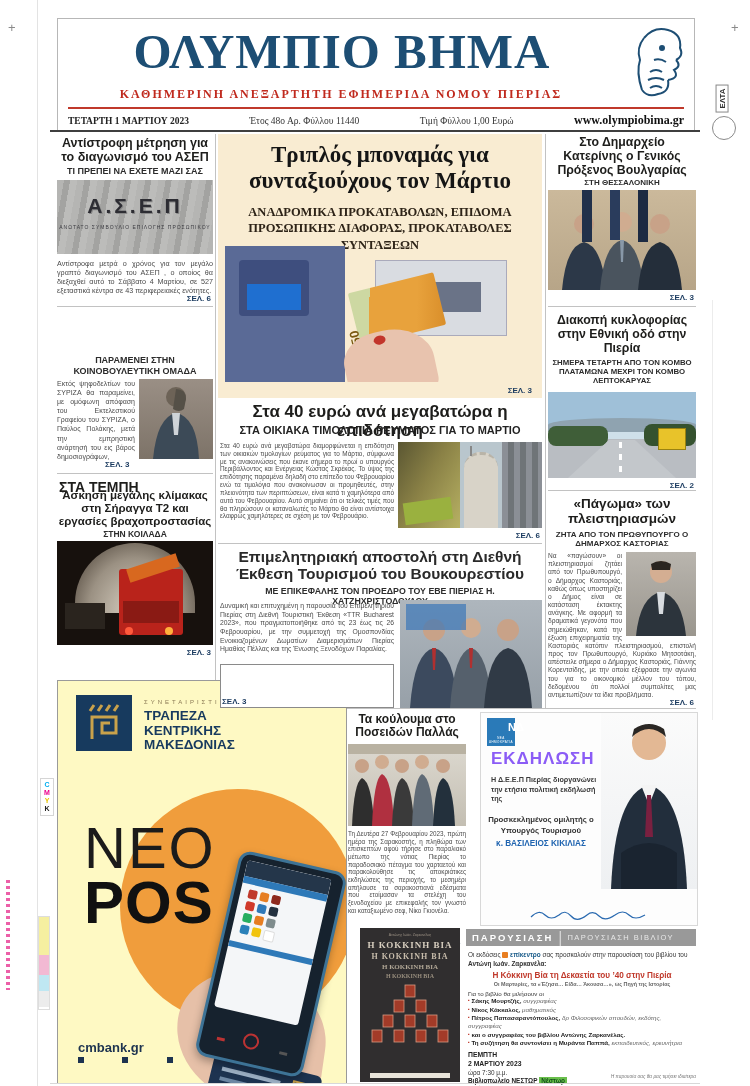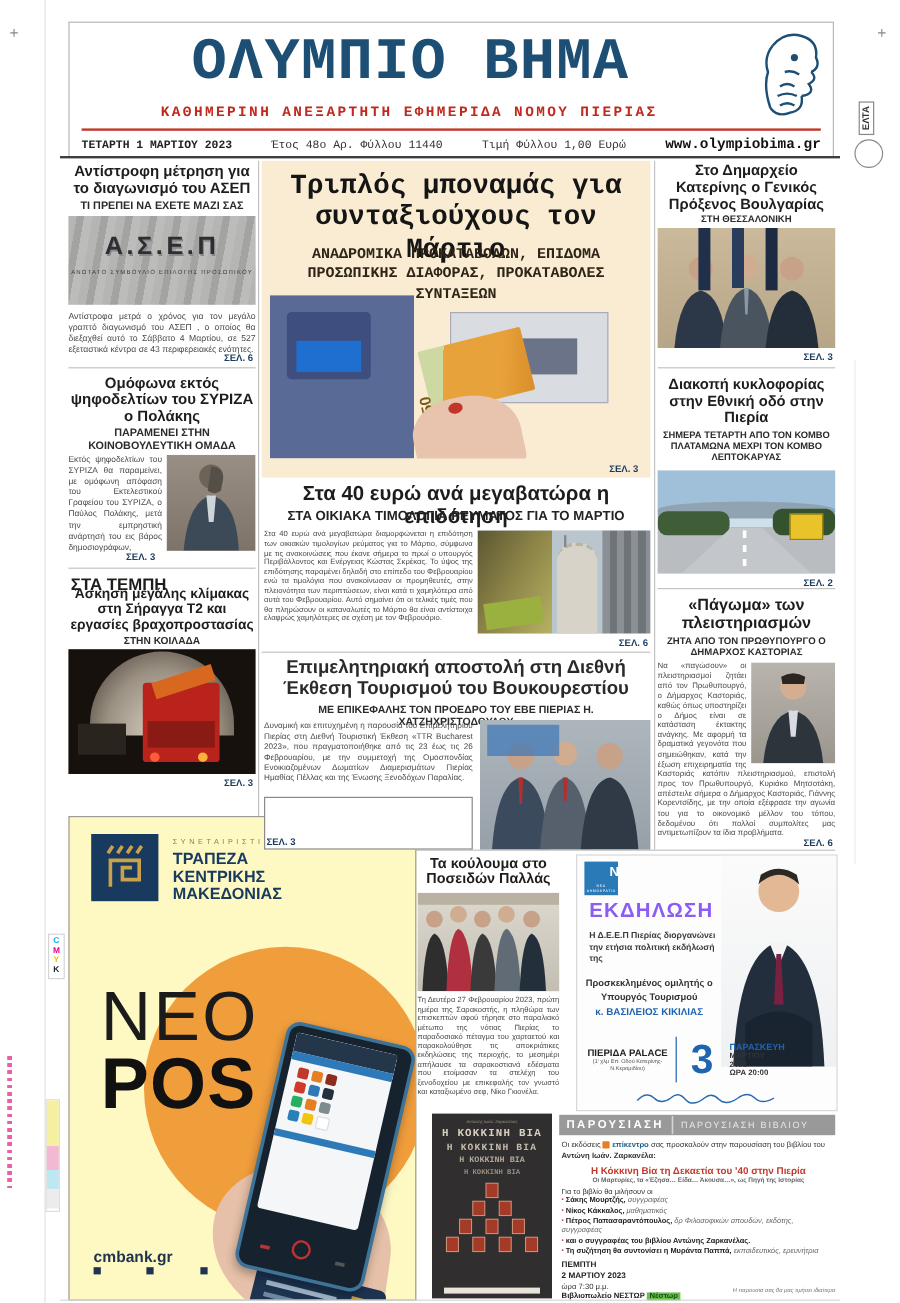--- a/index.html
+++ b/index.html
@@ -1,19 +1,19 @@
 <!DOCTYPE html>
 <html><head>
 <meta charset="utf-8">
 <style>
   html,body{margin:0;padding:0;background:#fff;}
   .page{position:relative;width:750px;height:1086px;background:#ffffff;overflow:hidden;
         font-family:"Liberation Sans","DejaVu Sans",sans-serif;color:#222;}
   .abs{position:absolute;}
-  .serif{font-family:Liberation Mono, monospace;}
+  .serif{font-family:Liberation Serif, serif;}
   .vline{position:absolute;width:1px;background:#c2c2c2;}
   .hline{position:absolute;height:1px;background:#c2c2c2;}
   .photo{position:absolute;overflow:hidden;}
   .h-sans{position:absolute;font-weight:bold;text-align:center;color:#1d1d1b;line-height:1.12;}
   .sub{position:absolute;font-weight:bold;text-align:center;color:#2c2c2c;line-height:1.18;}
   .body-txt{color:#4a4a4a;text-align:justify;}
   .page-ref{position:absolute;font-weight:bold;color:#1a3a5f;font-size:8px;}
   .crop{position:absolute;color:#8a8a8a;font-size:13px;font-weight:normal;}
   
   .masthead{position:absolute;left:57px;top:18px;width:636px;height:111px;border:1px solid #b7b7b7;background:#fff;}
@@ -113,21 +113,20 @@
   <div class="sub" style="left:57px;top:166px;width:156px;font-size:9px;">ΤΙ ΠΡΕΠΕΙ ΝΑ ΕΧΕΤΕ ΜΑΖΙ ΣΑΣ</div>
   <div class="photo" style="left:57px;top:180px;width:156px;height:74px;
        background:repeating-linear-gradient(100deg,#b5b5b3 0 7px,#a3a3a1 7px 13px,#bcbcba 13px 20px);">
     <div class="abs" style="left:0;right:0;top:14px;text-align:center;font-weight:bold;font-size:21px;
          letter-spacing:3px;color:#2d2d33;text-shadow:1px 1px 0 #888;">Α.Σ.Ε.Π</div>
     <div class="abs" style="left:0;right:0;top:44px;text-align:center;font-size:5px;letter-spacing:1px;color:#3c3c42;">ΑΝΩΤΑΤΟ ΣΥΜΒΟΥΛΙΟ ΕΠΙΛΟΓΗΣ ΠΡΟΣΩΠΙΚΟΥ</div>
   </div>
   <div class="abs body-txt" style="left:57px;top:259px;width:156px;font-size:7.2px;line-height:1.25;">Αντίστροφα μετρά ο χρόνος για τον μεγάλο γραπτό διαγωνισμό του ΑΣΕΠ , ο οποίος θα διεξαχθεί αυτό το Σάββατο 4 Μαρτίου, σε 527 εξεταστικά κέντρα σε 43 περιφερειακές ενότητες.</div>
   <div class="page-ref" style="right:539px;top:294px;">ΣΕΛ. 6</div>
 
-  <div class="h-sans" style="left:57px;top:312px;width:156px;font-size:12.5px;">Ομόφωνα εκτός ψηφοδελτίων του ΣΥΡΙΖΑ ο Πολάκης</div>
   <div class="sub" style="left:57px;top:355px;width:156px;font-size:9px;">ΠΑΡΑΜΕΝΕΙ ΣΤΗΝ ΚΟΙΝΟΒΟΥΛΕΥΤΙΚΗ ΟΜΑΔΑ</div>
   <div class="abs" style="left:57px;top:379px;width:156px;height:82px;overflow:hidden;">
     <div class="float-img" style="width:74px;height:80px;background:linear-gradient(#9a8f85,#7d7368);">
       <svg width="74" height="80" viewBox="0 0 74 80">
         <circle cx="37" cy="18" r="10" fill="#6d6357"></circle>
         <path d="M37 10 Q47 10 47 20 L45 30 Q40 34 34 30 Z" fill="#555047"></path>
         <path d="M14 80 Q18 38 37 34 Q58 38 60 80 Z" fill="#3c4a57"></path>
         <path d="M33 34 L41 34 L39 56 L35 56 Z" fill="#cfd4d8"></path>
       </svg>
     </div>
@@ -348,34 +347,20 @@
         <path d="M10 176 Q14 80 48 72 Q82 80 86 176 Z" fill="#222e3c"></path>
         <path d="M40 72 L56 72 L48 92 Z" fill="#f4f4f4"></path>
         <path d="M46 82 L50 82 L52 124 L44 124 Z" fill="#7a2040"></path>
         <path d="M20 140 Q48 120 76 140 L76 176 L20 176 Z" fill="#1a2430"></path>
       </svg>
     </div>
     <div class="abs" style="left:10px;top:36px;font-weight:bold;font-size:17px;letter-spacing:1px;color:#8b5cf6;">ΕΚΔΗΛΩΣΗ</div>
     <div class="abs" style="left:10px;top:62px;width:106px;font-weight:bold;font-size:7.2px;line-height:1.35;color:#3a3a3a;">Η Δ.Ε.Ε.Π Πιερίας διοργανώνει την ετήσια πολιτική εκδήλωσή της</div>
     <div class="abs" style="left:4px;top:102px;width:112px;text-align:center;font-weight:bold;font-size:7.8px;line-height:1.4;color:#333;">Προσκεκλημένος ομιλητής ο Υπουργός Τουρισμού</div>
     <div class="abs" style="left:4px;top:126px;width:112px;text-align:center;font-weight:bold;font-size:8.2px;color:#1f64b0;">κ. ΒΑΣΙΛΕΙΟΣ ΚΙΚΙΛΙΑΣ</div>
-    <div class="abs" style="left:6px;top:148px;width:204px;height:44px;display:flex;align-items:center;">
-      <div style="width:72px;text-align:center;">
-        <div style="font-weight:bold;font-size:8px;color:#222;">ΠΙΕΡΙΔΑ PALACE</div>
-        <div style="font-size:4.6px;color:#555;line-height:1.3;">(1' χλμ Επ. Οδού Κατερίνης-Ν.Κεραμιδίου)</div>
-      </div>
-      <div style="width:1px;height:38px;background:#1f64b0;margin:0 4px;"></div>
-      <div style="width:34px;text-align:center;font-weight:bold;font-size:34px;color:#1f64b0;line-height:38px;">3</div>
-      <div style="margin-left:6px;">
-        <div style="font-weight:bold;font-size:7.5px;color:#1f64b0;">ΠΑΡΑΣΚΕΥΗ</div>
-        <div style="font-weight:bold;font-size:6.5px;color:#333;">ΜΑΡΤΙΟΥ</div>
-        <div style="font-weight:bold;font-size:6.5px;color:#333;">2023</div>
-        <div style="font-weight:bold;font-size:6.5px;color:#333;">ΩΡΑ 20:00</div>
-      </div>
-    </div>
     <svg class="abs" style="left:48px;top:194px;" width="120" height="14" viewBox="0 0 120 14">
       <path d="M2 10 Q10 2 16 8 T30 8 Q36 2 42 9 T58 8 Q64 3 70 9 T86 8 Q94 2 100 8 T116 8" fill="none" stroke="#2a6ab0" stroke-width="1.2"></path>
     </svg>
   </div>
 
   <div class="book-cover">
     <div style="margin-top:5px;font-size:3.5px;color:#9a9083;">Αντώνης Ιωάν. Ζαρκανέλας</div>
     <div class="serif" style="margin-top:3px;font-weight:bold;font-size:9px;color:#d8cfc0;letter-spacing:1px;">Η ΚΟΚΚΙΝΗ ΒΙΑ</div>
     <div class="serif" style="margin-top:2px;font-weight:bold;font-size:8px;color:#c7bcab;letter-spacing:1px;">Η ΚΟΚΚΙΝΗ ΒΙΑ</div>
     <div class="serif" style="margin-top:2px;font-weight:bold;font-size:7px;color:#b0a695;">Η ΚΟΚΚΙΝΗ ΒΙΑ</div>

